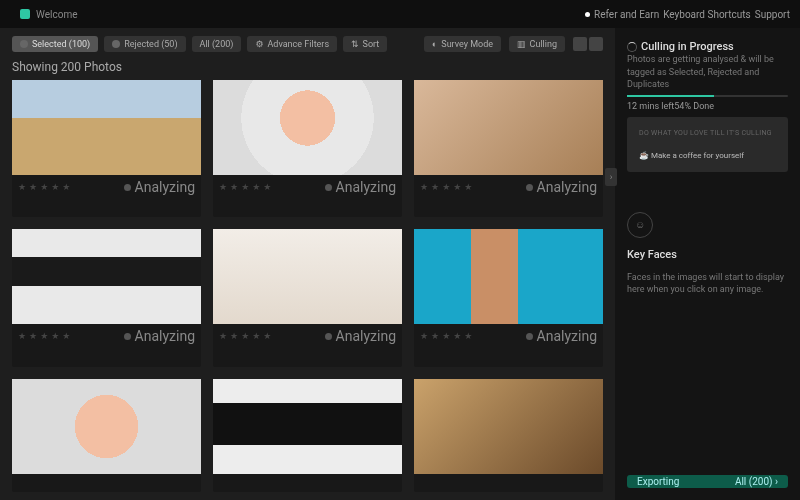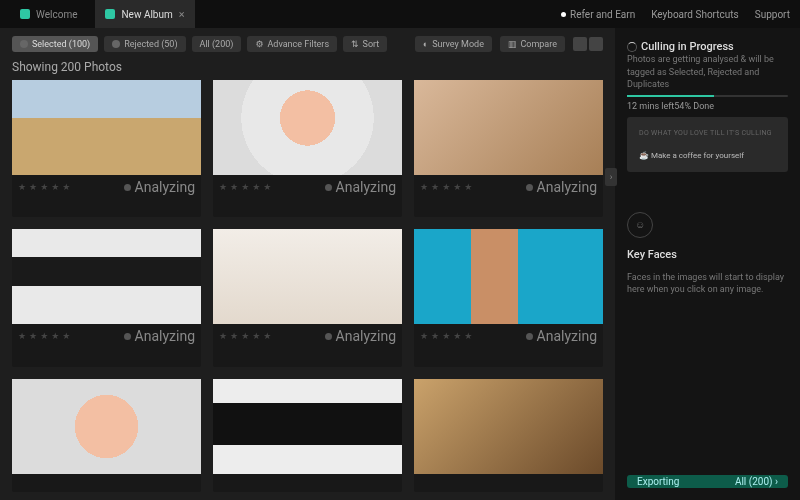--- a/index.html
+++ b/index.html
@@ -2,21 +2,21 @@
 <html><head>
 <meta charset="utf-8">
 <style>
 *{margin:0;padding:0;box-sizing:border-box;font-family:-apple-system,BlinkMacSystemFont,"Segoe UI",Roboto,sans-serif}
 body{background:#1a1a1a;color:#ccc;font-size:11px;width:800px;height:500px;overflow:hidden;display:flex;flex-direction:column}
 .topbar{display:flex;align-items:center;height:28px;background:#0f0f0f;padding:0 10px;gap:8px}
 .tab{display:flex;align-items:center;gap:6px;padding:12px 10px;height:100%;color:#888;font-size:10px}
 .tab.active{background:#2a2a2a;color:#ddd}
 .tab .logo{width:10px;height:10px;background:#2ec7a3;border-radius:2px}
 .tab .close{color:#888;cursor:pointer;font-size:11px}
-.topbar-right{margin-left:auto;display:flex;gap:16px;font-size:10px;color:#999}
+.topbar-right{margin-left:auto;display:flex;gap:4px;font-size:10px;color:#999}
 .topbar-right span{cursor:pointer}
 .refer-dot{width:5px;height:5px;background:#fff;border-radius:50%;display:inline-block;margin-right:4px;vertical-align:middle}
 .body{display:flex;flex:1;overflow:hidden}
 .main{flex:1;padding:8px 12px;overflow:hidden;background:#1e1e1e;display:flex;flex-direction:column}
 .toolbar{display:flex;align-items:center;gap:6px;margin-bottom:8px}
 .chip{background:#333;color:#aaa;border-radius:3px;padding:3px 8px;font-size:9px;display:flex;align-items:center;gap:4px;cursor:pointer}
 .chip.sel{background:#555;color:#ddd}
 .chip .dot{width:8px;height:8px;border-radius:50%;background:#666}
 .toolbar-right{margin-left:auto;display:flex;gap:8px;align-items:center}
 .view-toggle{display:flex;gap:2px}
@@ -54,25 +54,20 @@
 .p9{background:linear-gradient(135deg,#caa26b,#6b4a2a)}
 </style>
 </head>
 <body>
 
 <div class="topbar">
   <div class="tab">
     <span class="logo"></span>
     <span>Welcome</span>
   </div>
-  <div class="tab active">
-    <span class="logo"></span>
-    <span>New Album</span>
-    <span class="close">×</span>
-  </div>
   <div class="topbar-right">
     <span><span class="refer-dot"></span><span>Refer and Earn</span></span>
     <span>Keyboard Shortcuts</span>
     <span>Support</span>
   </div>
 </div>
 
 <div class="body">
   <div class="main">
     <div class="toolbar">
@@ -93,21 +88,21 @@
           <span>⇅</span>
           <span>Sort</span>
         </div>
       <div class="toolbar-right">
         <div class="chip">
             <span>◐</span>
             <span>Survey Mode</span>
           </div>
         <div class="chip">
             <span>▥</span>
-            <span>Compare</span>
+            <span>Culling</span>
           </div>
         <div class="view-toggle">
           <div class="vbtn"></div>
           <div class="vbtn"></div>
         </div>
       </div>
     </div>
     <div class="showing">Showing 200 Photos</div>
 
     <div class="grid">

